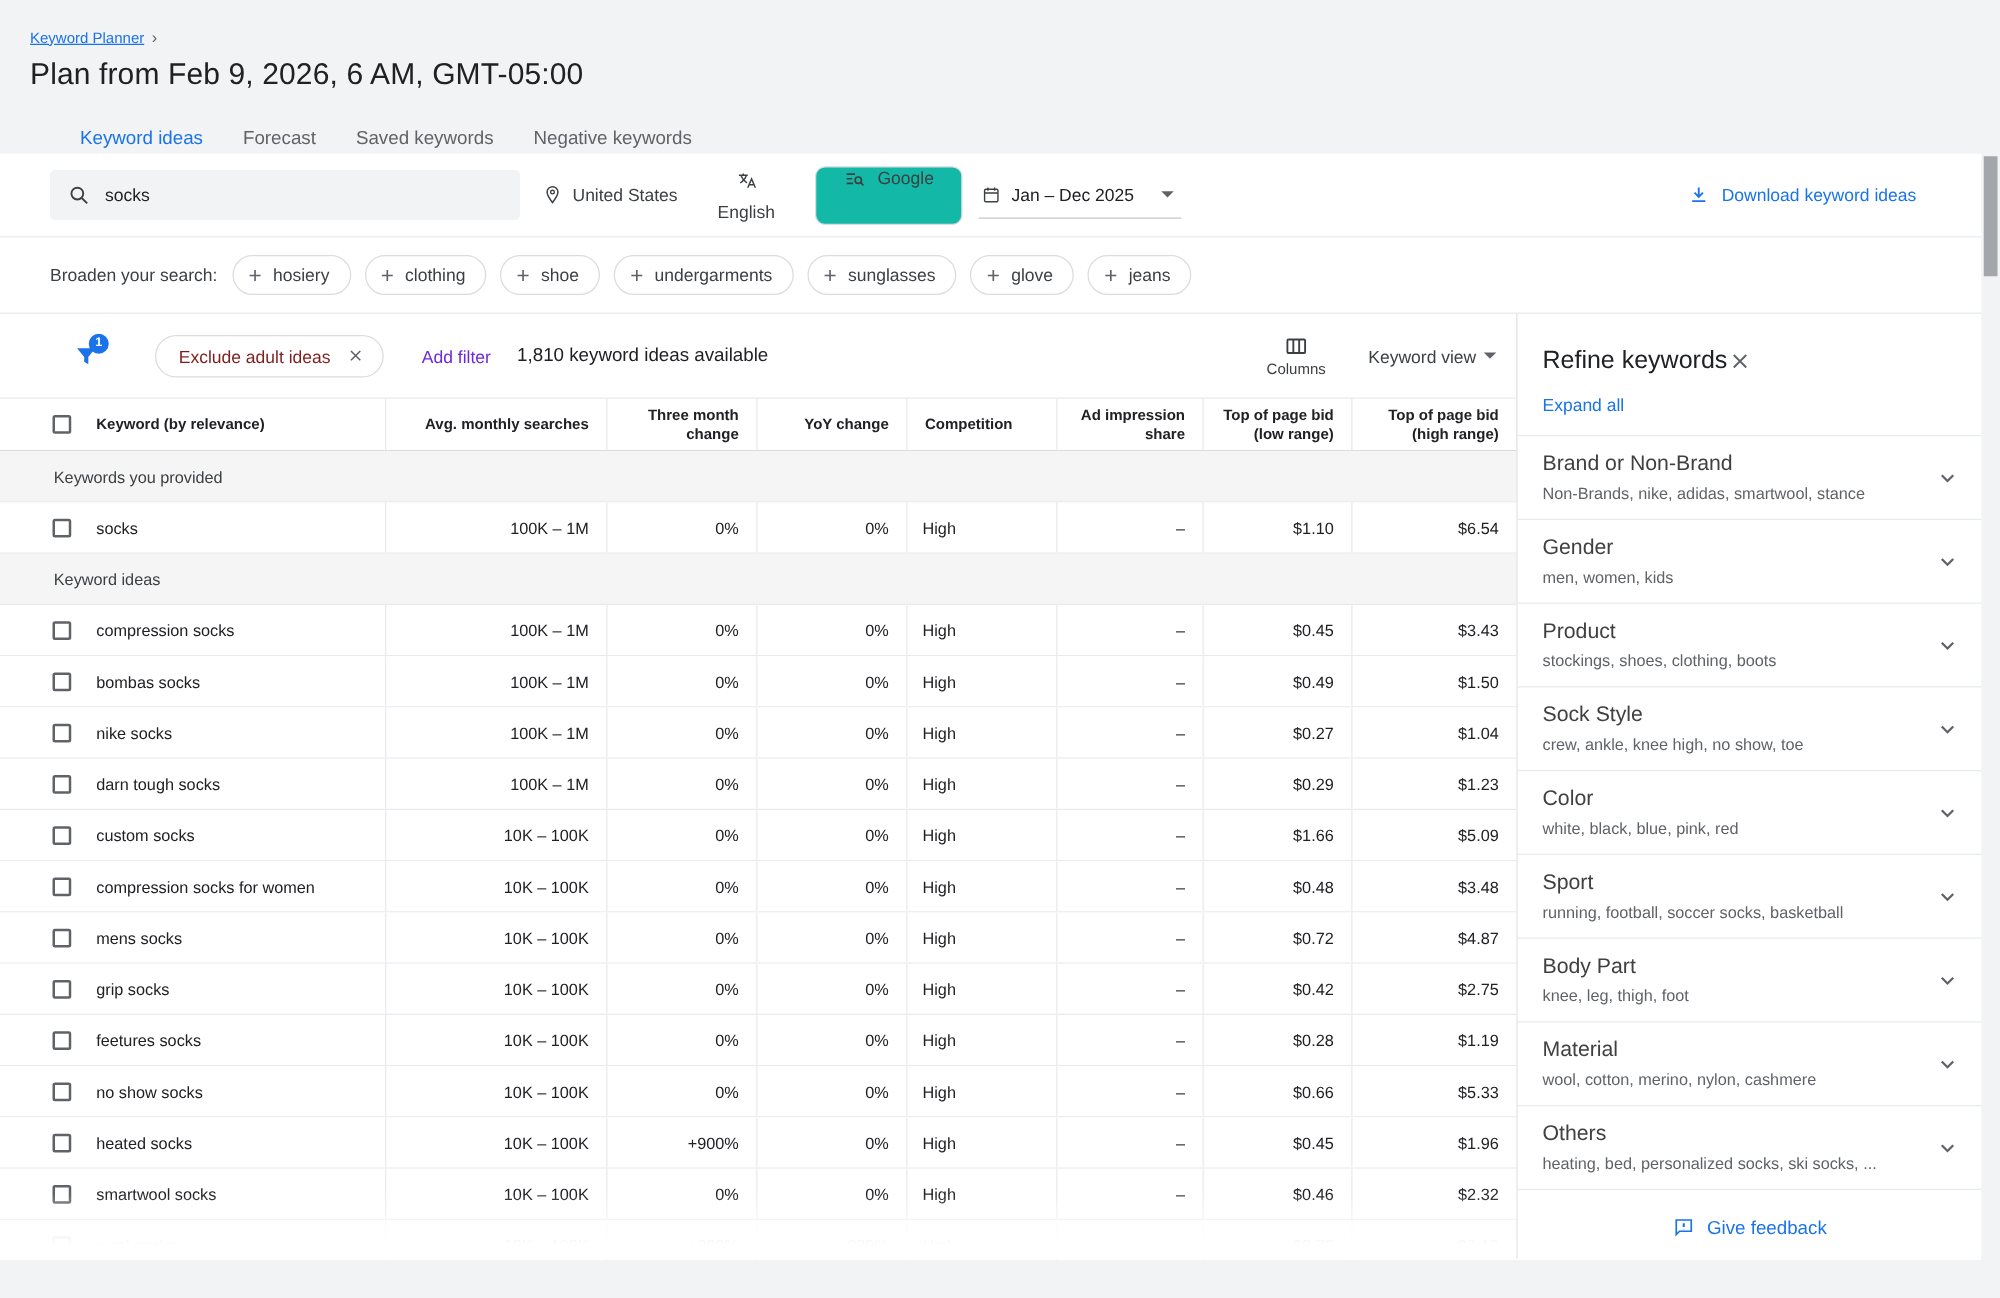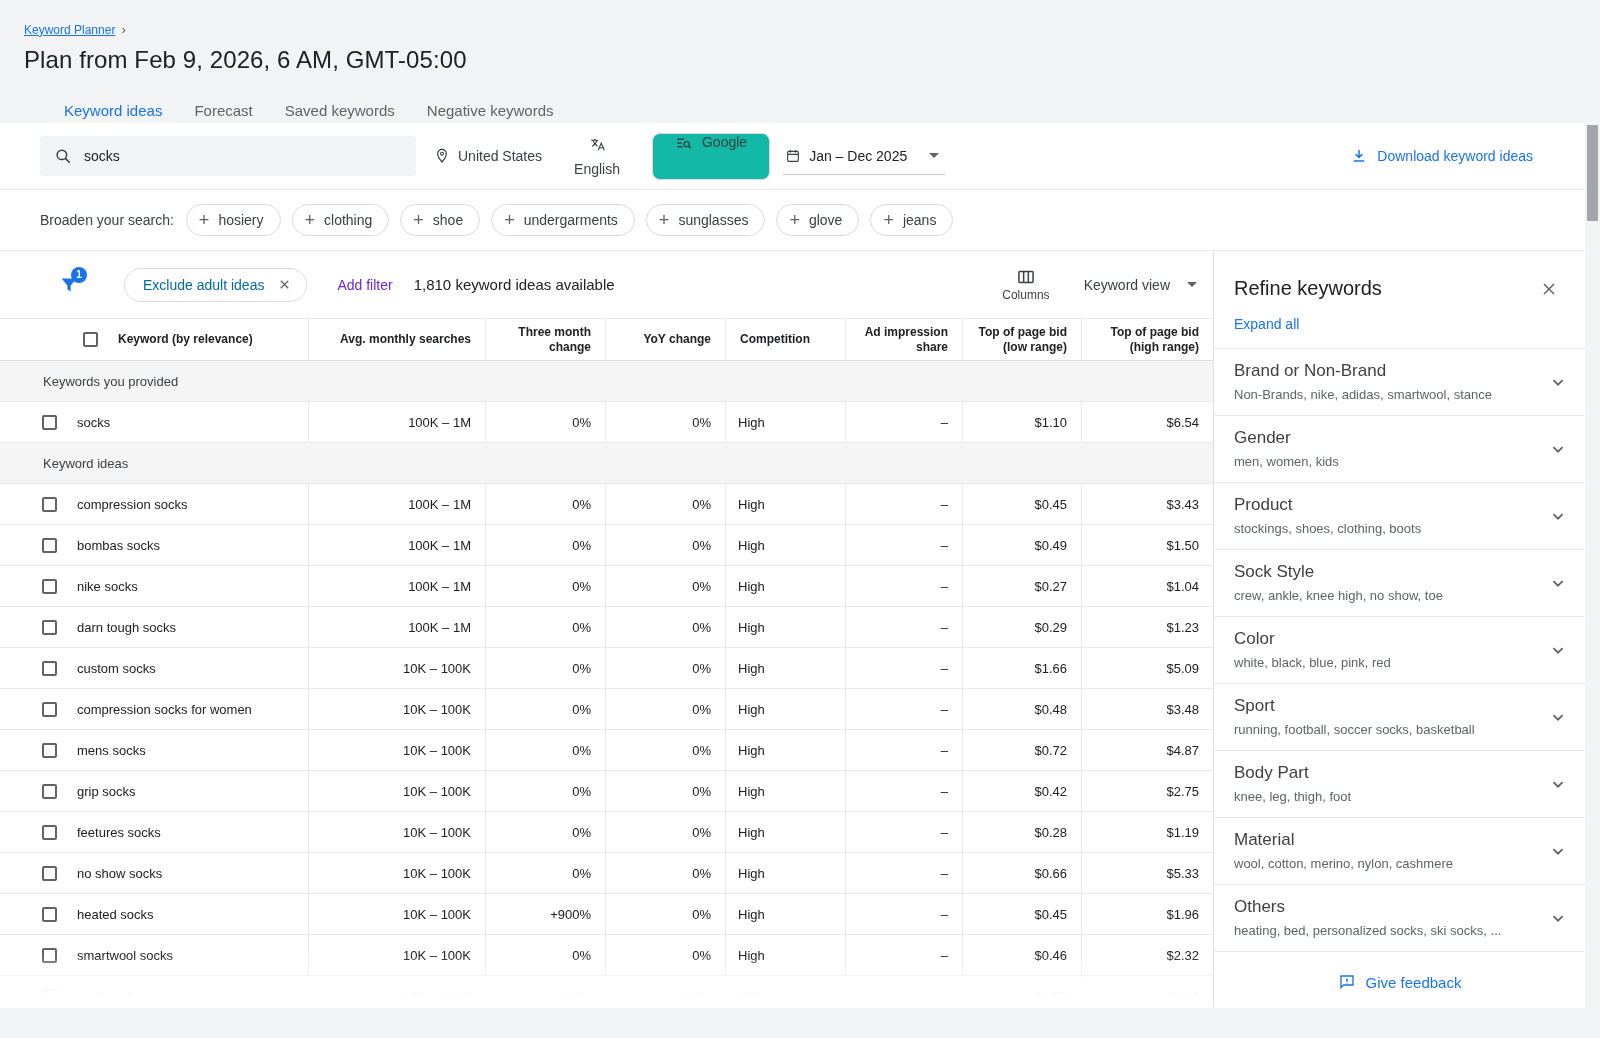--- a/index.html
+++ b/index.html
@@ -60,57 +60,57 @@
   .refine { flex:1; border-left:1px solid #e0e0e0; display:flex; flex-direction:column; }
 
   
   .filterbar { height:68px; display:flex; align-items:center; border-bottom:1px solid #e8eaed; }
   .funnel-wrap { margin-left:58px; position:relative; width:22px; height:22px; cursor:pointer; }
   .badge { position:absolute; top:-7px; right:-7px; width:16px; height:16px; border-radius:50%;
            background:#1a73e8; color:#fff; font-size:10px; display:flex; align-items:center;
            justify-content:center; font-weight:700; }
   .xchip { margin-left:44px; height:34px; border:1px solid #dadce0; border-radius:17px;
            display:flex; align-items:center; gap:13px; padding:0 14px 0 18px;
-           font-size:14px; color:#0369a1; background:#fff; font-family:inherit; cursor:pointer; }
+           font-size:14px; color:#7f1d1d; background:#fff; font-family:inherit; cursor:pointer; }
   .addfilter { margin-left:30px; font-size:14px; color:#6d28d9; background:none; border:none;
                font-family:inherit; cursor:pointer; }
   .results { margin-left:21px; font-size:15px; color:#202124; }
   .columns { margin-left:auto; display:flex; flex-direction:column; align-items:center; gap:1px;
              font-size:12px; color:#3c4043; background:none; border:none; font-family:inherit;
              cursor:pointer; }
-  .kwview { margin-left:34px; margin-right:16px; display:flex; align-items:center; gap:11px;
+  .kwview { margin-left:34px; margin-right:16px; display:flex; align-items:center; gap:0;
             font-size:14px; color:#3c4043; background:none; border:none; font-family:inherit;
             cursor:pointer;text-align:right; }
   .kwview .caret { margin-left:6px; }
 
   
   .tgrid { display:grid; grid-template-columns:308px 177px 120px 120px 120px 117px 119px 132px; }
   .thead { height:42px; border-bottom:1px solid #dadce0; font-size:12px; font-weight:700;
            color:#202124; }
   .th { display:flex; align-items:center; justify-content:flex-end; text-align:right;
         padding:0 14px; border-left:1px solid #e8eaed; line-height:1.25; }
   .th.first { border-left:none; justify-content:flex-start; text-align:left;
-              padding-left:42px; gap:20px;margin-left:41px; }
+              padding-left:42px; gap:20px; }
   .th.comp { justify-content:flex-start; text-align:left; }
   .band { height:41px; background:#f5f5f5; display:flex; align-items:center; padding-left:43px;
           font-size:13px; color:#3c4043; border-bottom:1px solid #e8eaed; }
   .trow { height:41px; border-bottom:1px solid #e8eaed; font-size:13px; color:#202124;
           background:#fff; cursor:pointer; }
   .trow.faded { opacity:.32; }
   .td { display:flex; align-items:center; justify-content:flex-end; padding:0 14px;
         border-left:1px solid #e8eaed; white-space:nowrap; }
   .td.kw { border-left:none; justify-content:flex-start; padding-left:42px; gap:20px; }
   .td.comp { justify-content:flex-start; padding-left:12px; }
   .cb { width:15px; height:15px; border:2px solid #5f6368; border-radius:2px; background:#fff;
         flex:none; cursor:pointer; }
   .fade { position:absolute; left:0; right:0; bottom:0; height:52px; pointer-events:none;
           background:linear-gradient(rgba(255,255,255,0), #fff 80%); }
 
   
-  .rhead { display:flex; align-items:center; justify-content:space-between;
+  .rhead { display:flex; align-items:center; 
            padding:26px 26px 4px 20px; }
   .rtitle { font-size:20px; color:#202124; }
   .iconbtn { background:none; border:none; cursor:pointer; padding:0; line-height:0; }
   .expand { padding:12px 20px 16px; font-size:14px; font-weight:500; color:#1a73e8;
             border-bottom:1px solid #e8eaed; cursor:pointer; }
   .rsec { display:flex; align-items:center; padding:12px 16px 13px 20px;
           border-bottom:1px solid #e8eaed; cursor:pointer; }
   .rsec-text { flex:1; }
   .rsec-title { font-size:17px; color:#404040; }
   .rsec-sub { font-size:13px; color:#5f6368; margin-top:6px; }

